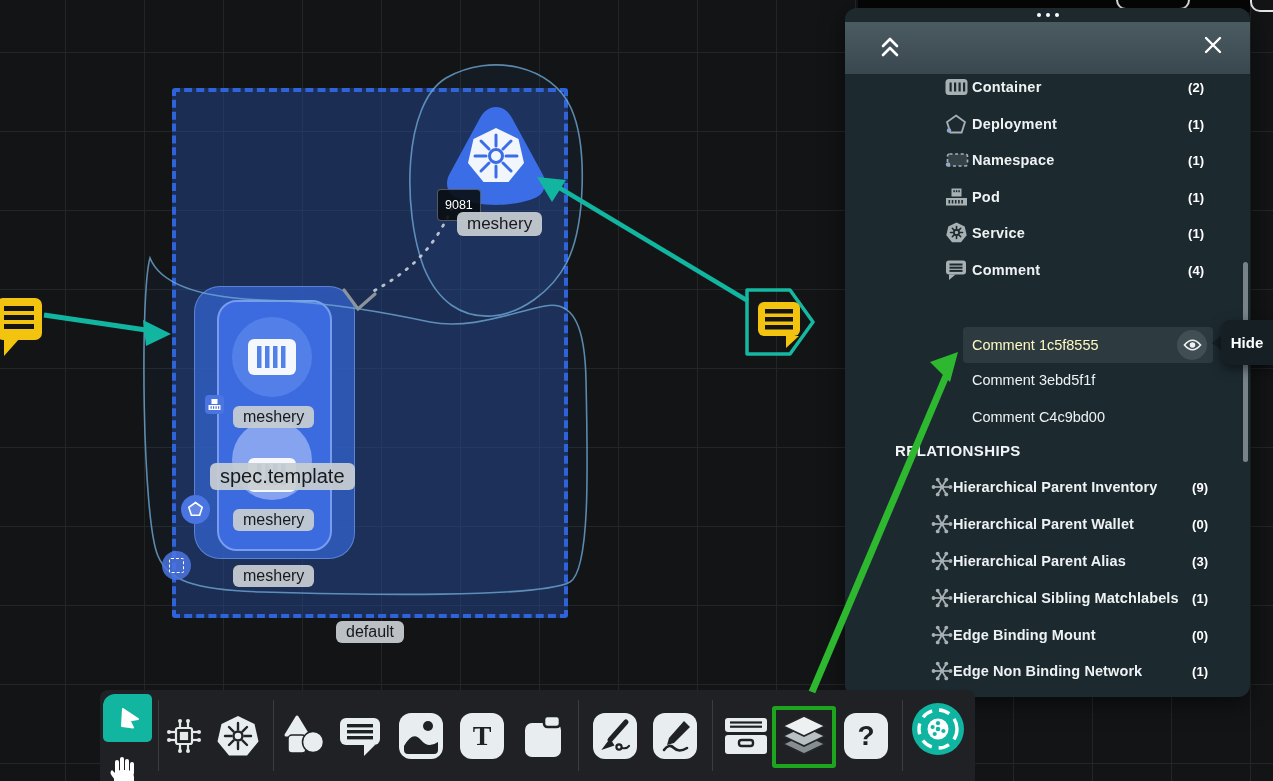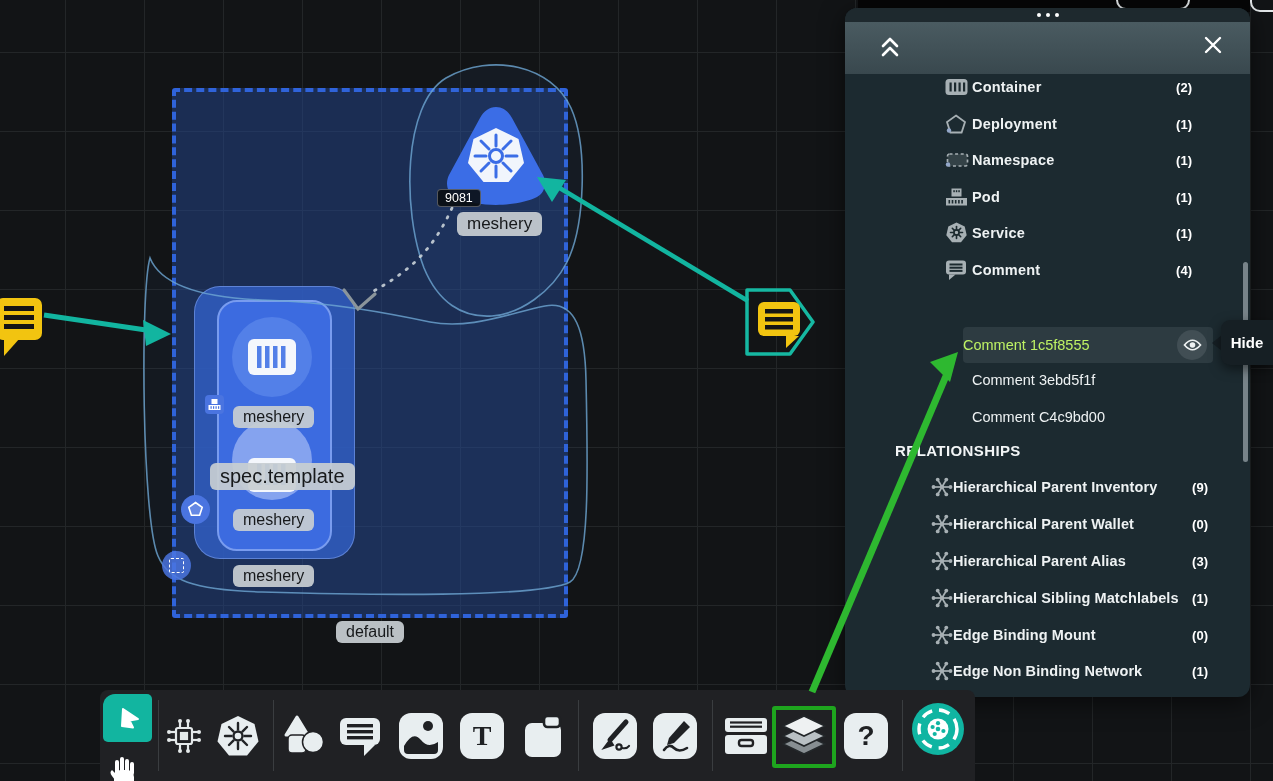--- a/index.html
+++ b/index.html
@@ -11,28 +11,28 @@
     background-size:79px 79px;background-position:-14px -27px;}
   .abs{position:absolute;}
   svg{display:block;overflow:visible;}
   
   .ns{left:172px;top:88px;width:388px;height:522px;border:4px dashed #2f63da;border-radius:3px;background:rgba(36,69,143,.5);}
   .deploy{left:194px;top:286px;width:159px;height:271px;border-radius:26px;background:rgba(50,96,202,.78);border:1.5px solid rgba(128,162,240,.6);}
   .pod{left:217px;top:300px;width:111px;height:247px;border-radius:20px;background:#3d6be2;border:2px solid #7d9ff2;}
   .cont1{left:232px;top:317px;width:80px;height:80px;border-radius:50%;background:#5581ea;display:flex;align-items:center;justify-content:center;}
   .cont2{left:232px;top:420px;width:80px;height:80px;border-radius:50%;background:#8aa6f2;display:flex;align-items:flex-end;justify-content:center;padding-bottom:8px;box-sizing:border-box;}
   .chip{position:absolute;background:rgba(199,205,210,.93);color:#17191b;border-radius:6px;padding:2px 10px;font-size:15.5px;font-weight:500;white-space:nowrap;}
-  .portchip{position:absolute;background:rgba(10,13,17,.9);color:#fff;border:1px solid rgba(255,255,255,.3);border-radius:4px;font-size:12.5px;padding:1px 7px;font-weight:500;}
+  .portchip{position:absolute;background:rgba(10,13,17,.9);color:#fff;border:1px solid rgba(255,255,255,.3);border-radius:4px;font-size:12.5px;padding:8px 7px;font-weight:500;}
   .badge{position:absolute;border-radius:50%;background:#4a74e0;display:flex;align-items:center;justify-content:center;}
   
   .panel{left:845px;top:8px;width:405px;height:689px;background:#1c2a30;border-radius:12px;box-shadow:0 6px 24px rgba(0,0,0,.55);}
   .panel-top{position:absolute;left:0;top:0;right:0;height:14px;background:#1e292e;border-radius:12px 12px 0 0;display:flex;align-items:center;justify-content:center;gap:5px;}
   .panel-top i{width:4px;height:4px;border-radius:50%;background:#fff;display:block;}
   .panel-header{position:absolute;left:0;top:14px;right:0;height:52px;background:linear-gradient(180deg,#4a5b61,#39484e);}
-  .prow{position:absolute;left:0;right:16px;height:37px;}
+  .prow{position:absolute;left:0;right:4px;height:37px;}
   .prow .ic{position:absolute;left:100px;top:50%;transform:translateY(-50%);}
   .prow .lb{position:absolute;left:127px;top:50%;transform:translateY(-50%);color:#eef2f3;font-size:14.5px;font-weight:600;letter-spacing:.2px;}
   .prow .ct{position:absolute;right:42px;top:50%;transform:translateY(-50%);color:#fff;font-size:13px;font-weight:700;}
   .crow{position:absolute;left:0;right:0;height:34px;}
   .crow .lb{position:absolute;left:127px;top:50%;transform:translateY(-50%);color:#eef2f3;font-size:14.5px;font-weight:500;}
   .rrow{position:absolute;left:0;right:0;height:37px;}
   .rrow .ic{position:absolute;left:86px;top:50%;transform:translateY(-50%);}
   .rrow .lb{position:absolute;left:108px;top:50%;transform:translateY(-50%);color:#eef2f3;font-size:14.5px;font-weight:600;letter-spacing:.1px;}
   .rrow .ct{position:absolute;right:42px;top:50%;transform:translateY(-50%);color:#fff;font-size:13px;font-weight:700;}
   .hl{position:absolute;left:118px;top:319px;width:250px;height:36px;background:#2d3b41;border-radius:4px;}
@@ -264,21 +264,21 @@
             <rect x="4.5" y="4" width="13" height="2" fill="#1c2a2f"></rect>
             <rect x="4.5" y="7.2" width="13" height="2" fill="#1c2a2f"></rect>
             <rect x="4.5" y="10.4" width="13" height="2" fill="#1c2a2f"></rect>
           </svg>
       </span>
       <span class="lb">Comment</span>
       <span class="ct">(4)</span>
     </div>
 
     <div class="hl">
-      <span style="position:absolute;left:0;top:50%;transform:translateY(-50%);color:#bef264;font-size:14.5px;font-weight:500;">Comment 1c5f8555</span>
+      <span style="position:absolute;left:9px;top:50%;transform:translateY(-50%);color:#fef9c3;font-size:14.5px;font-weight:500;">Comment 1c5f8555</span>
       <span class="eyec">
         <svg width="19" height="14" viewBox="0 0 19 14">
           <path d="M1.5,7 Q9.5,-2.5 17.5,7 Q9.5,16.5 1.5,7 Z" fill="none" stroke="#eef2f3" stroke-width="1.7"></path>
           <circle cx="9.5" cy="7" r="2.8" fill="#eef2f3"></circle>
         </svg>
       </span>
     </div>
     <div class="crow" style="top:355px;">
       <span class="lb">Comment 3ebd5f1f</span>
     </div>

